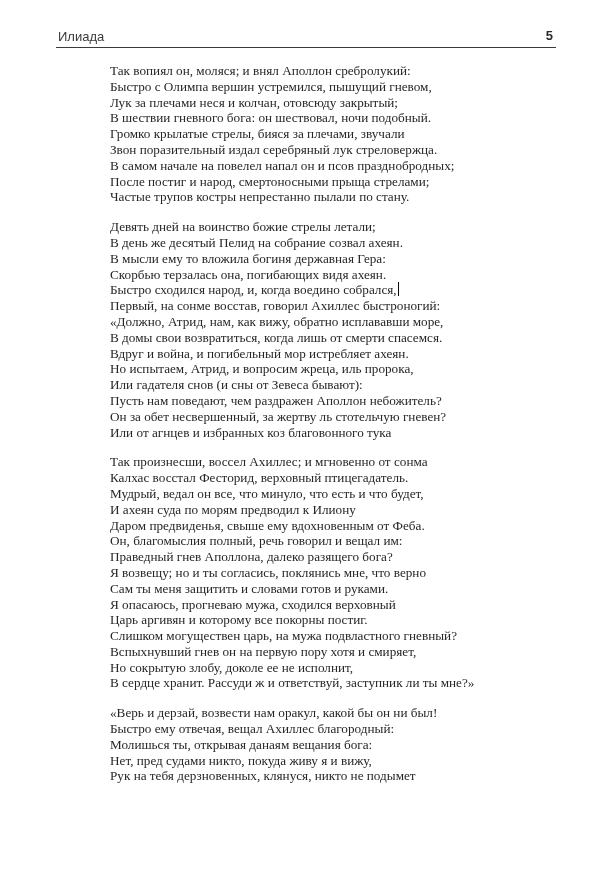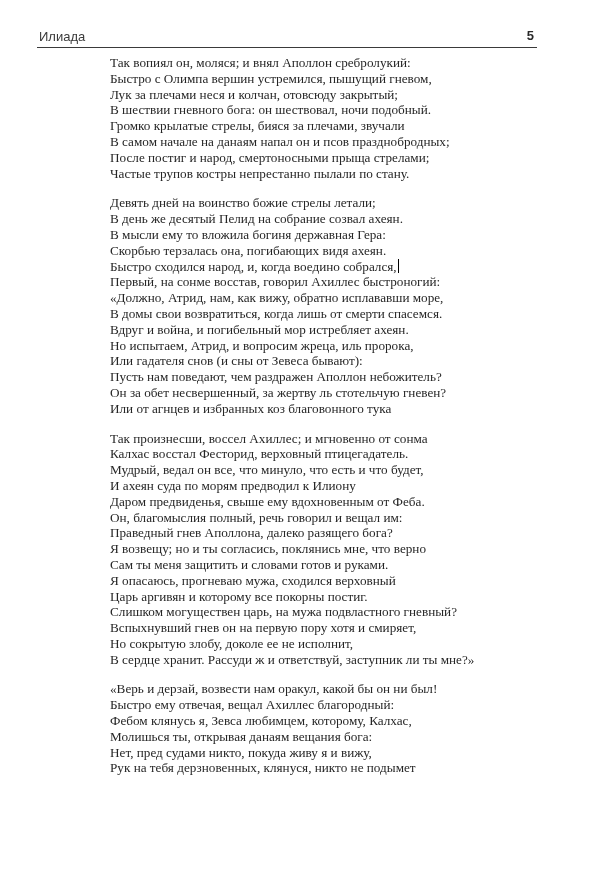--- a/index.html
+++ b/index.html
@@ -1,56 +1,57 @@
 <!DOCTYPE html>
 <html><head>
 <meta charset="utf-8">
 <style>
   html, body { margin: 0; padding: 0; }
   body {
     width: 600px; height: 876px; background: #ffffff; position: relative; overflow: hidden;
   }
   .header {
-    position: absolute; left: 37px; top: 26px; width: 500px; height: 21px;
+    position: absolute; left: 56px; top: 26px; width: 500px; height: 21px;
     border-bottom: 1.5px solid #3a3a3a;
   }
   .header-title {
     position: absolute; left: 2px; top: 3px;
     font-family: "Liberation Sans", sans-serif; font-size: 13px; color: #3a3a3a;
   }
   .page-number {
     position: absolute; right: 3px; top: 2px;
     font-family: "Liberation Sans", sans-serif; font-size: 13px; font-weight: bold; color: #2a2a2a;
   }
   .body-text {
     position: absolute; left: 110px; top: 55px; width: 440px;
     font-family: "Liberation Serif", serif; font-size: 13.2px; line-height: 15.8px; color: #262626;
   }
-  .stanza { margin: 0 0 14px 0; }
+  .stanza { margin: 8px 0 14px 0; }
   .line { white-space: nowrap; display: block; }
   .cursor {
     display: inline-block; width: 1px; height: 14px; background: #000; vertical-align: -2px; margin-left: 1px;
   }
 </style>
 </head>
 <body>
 
 <div class="header">
   <span class="header-title">Илиада</span>
   <span class="page-number">5</span>
 </div>
 
 <div class="body-text" id="poem">
     <div class="stanza">
       <span class="line">Так вопиял он, моляся; и внял Аполлон сребролукий:</span>
       <span class="line">Быстро с Олимпа вершин устремился, пышущий гневом,</span>
       <span class="line">Лук за плечами неся и колчан, отовсюду закрытый;</span>
       <span class="line">В шествии гневного бога: он шествовал, ночи подобный.</span>
       <span class="line">Громко крылатые стрелы, бияся за плечами, звучали</span>
-      <span class="line">В самом начале на данаям напал он и псов празднобродных;</span>
+      <span class="line">Звон поразительный издал серебряный лук стреловержца.</span>
+      <span class="line">В самом начале на повелел напал он и псов празднобродных;</span>
       <span class="line">После постиг и народ, смертоносными прыща стрелами;</span>
       <span class="line">Частые трупов костры непрестанно пылали по стану.</span>
     </div>
     <div class="stanza">
       <span class="line">Девять дней на воинство божие стрелы летали;</span>
       <span class="line">В день же десятый Пелид на собрание созвал ахеян.</span>
       <span class="line">В мысли ему то вложила богиня державная Гера:</span>
       <span class="line">Скорбью терзалась она, погибающих видя ахеян.</span>
       <span class="line">Быстро сходился народ, и, когда воедино собрался,<span class="cursor"></span></span>
       <span class="line">Первый, на сонме восстав, говорил Ахиллес быстроногий:</span>
@@ -76,18 +77,17 @@
       <span class="line">Я опасаюсь, прогневаю мужа, сходился верховный</span>
       <span class="line">Царь аргивян и которому все покорны постиг.</span>
       <span class="line">Слишком могуществен царь, на мужа подвластного гневный?</span>
       <span class="line">Вспыхнувший гнев он на первую пору хотя и смиряет,</span>
       <span class="line">Но сокрытую злобу, доколе ее не исполнит,</span>
       <span class="line">В сердце хранит. Рассуди ж и ответствуй, заступник ли ты мне?»</span>
     </div>
     <div class="stanza">
       <span class="line">«Верь и дерзай, возвести нам оракул, какой бы он ни был!</span>
       <span class="line">Быстро ему отвечая, вещал Ахиллес благородный:</span>
-      <span class="line">Фебом клянусь я, Зевса любимцем, которому, Калхас,</span>
       <span class="line">Молишься ты, открывая данаям вещания бога:</span>
       <span class="line">Нет, пред судами никто, покуда живу я и вижу,</span>
       <span class="line">Рук на тебя дерзновенных, клянуся, никто не подымет</span>
     </div>
   </div>
 
 </body></html>

